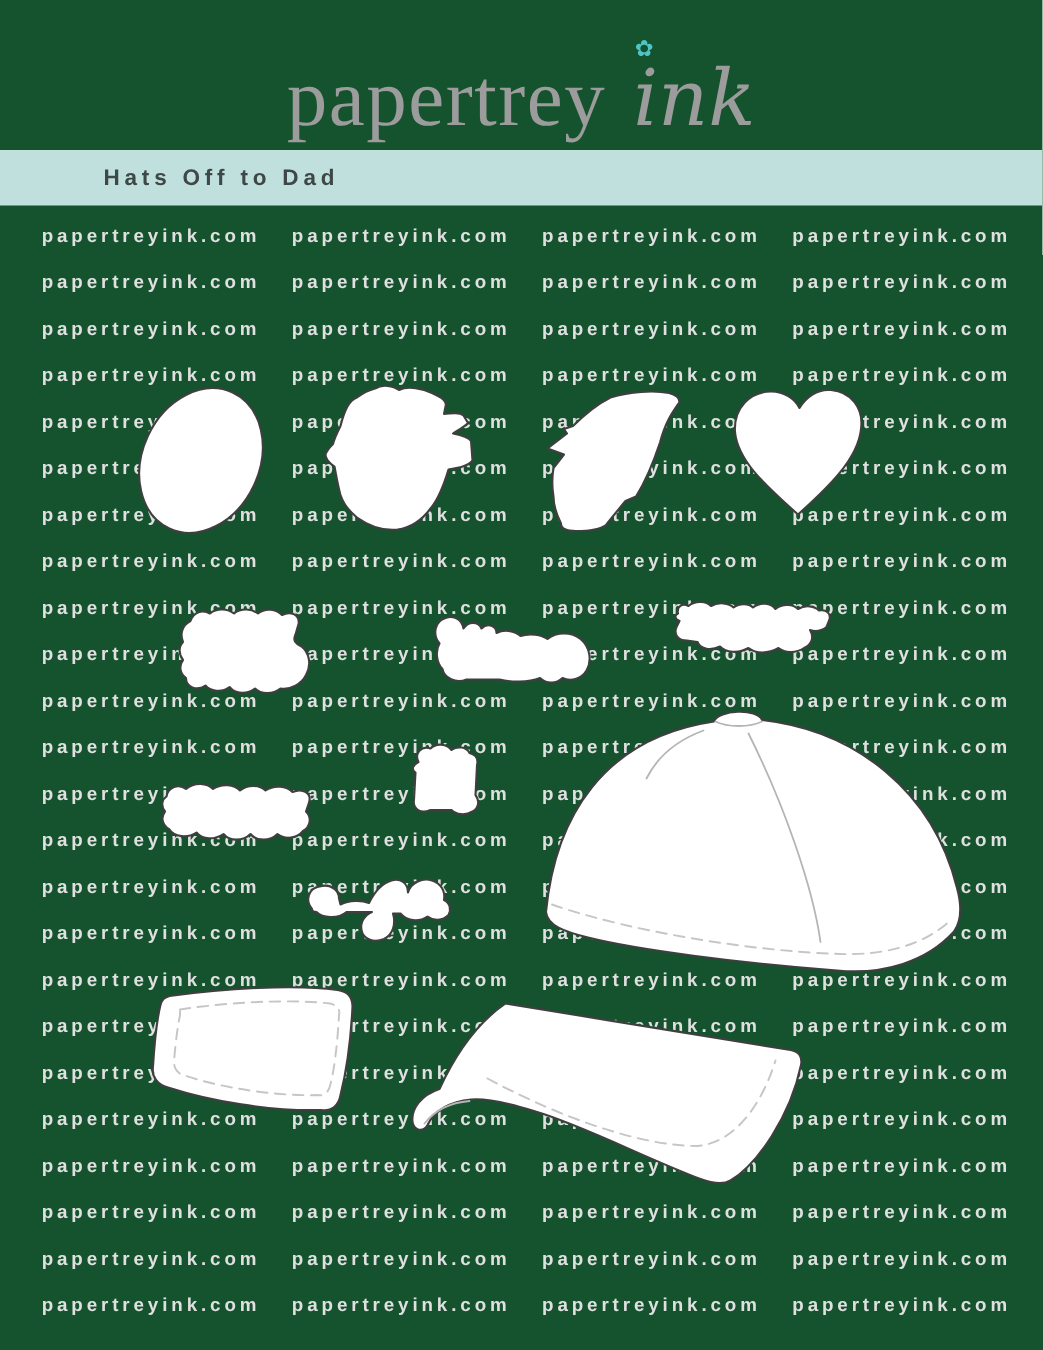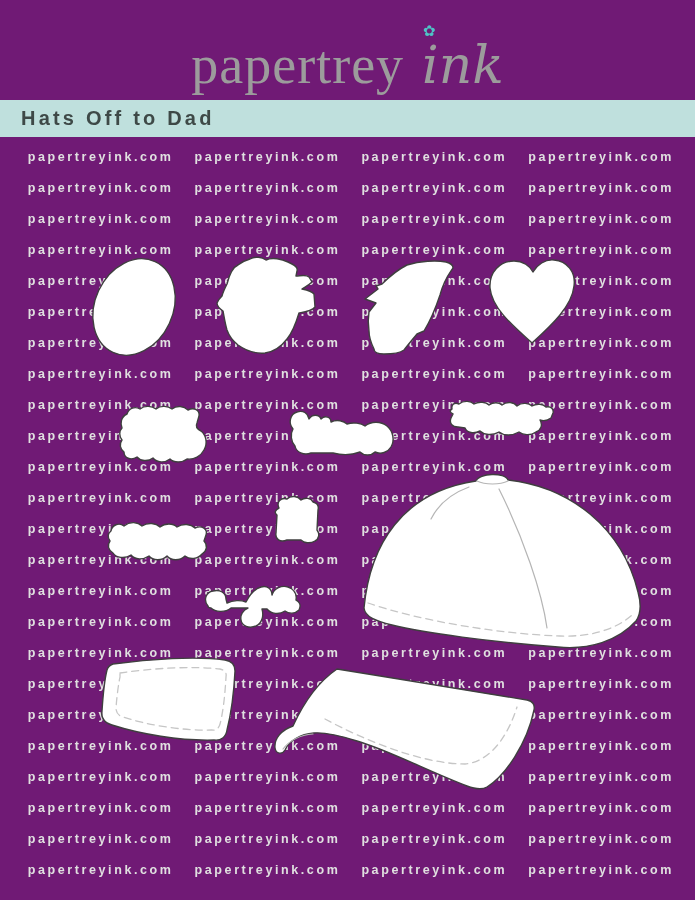--- a/index.html
+++ b/index.html
@@ -1,19 +1,19 @@
 <!DOCTYPE html>
 <html style="--banner-bg: #bfe0dd; --banner-text: #3e4947; --brand-gray: #9c9c9c; --flower-teal: #4fc3c6; --watermark-gray: #e0e0e0; --die-outline: #3f3f3f; --stitch-gray: #c6c6c6; --seam-gray: #b5b5b5;"><head>
 <meta charset="utf-8">
 <style>
   html,body{margin:0;padding:0;background:#fff;}
   .page{
     position:relative;
     width:695px;height:900px;
-    background:#701a75;
+    background:#14532d;
     overflow:hidden;
     font-family:"Liberation Sans", sans-serif;
   }
   
   .logo-bar{
     position:absolute;top:0;left:0;width:695px;height:100px;
     display:flex;align-items:flex-end;justify-content:center;
   }
   .logo{
     display:flex;align-items:baseline;
@@ -39,24 +39,25 @@
     color:var(--flower-teal,#4fc3c6);
   }
   
   .banner{
     position:absolute;top:100px;left:0;width:695px;height:37px;
     background:var(--banner-bg,#bfe0dd);
     display:flex;align-items:center;justify-content:space-between;
     box-sizing:border-box;padding:0 21px;
   }
   .banner span{
-    font-size:20px;font-weight:bold;
+    font-size:15px;font-weight:bold;
     letter-spacing:3.2px;
     color:var(--banner-text,#3e4947);
     white-space:nowrap;
+    margin-left:48px;
   }
   
   .watermark-layer{
     position:absolute;top:141px;left:0;width:695px;height:759px;
     overflow:hidden;
   }
   .wm-row{
     height:31px;display:flex;align-items:center;
     white-space:nowrap;justify-content:flex-end;
   }

